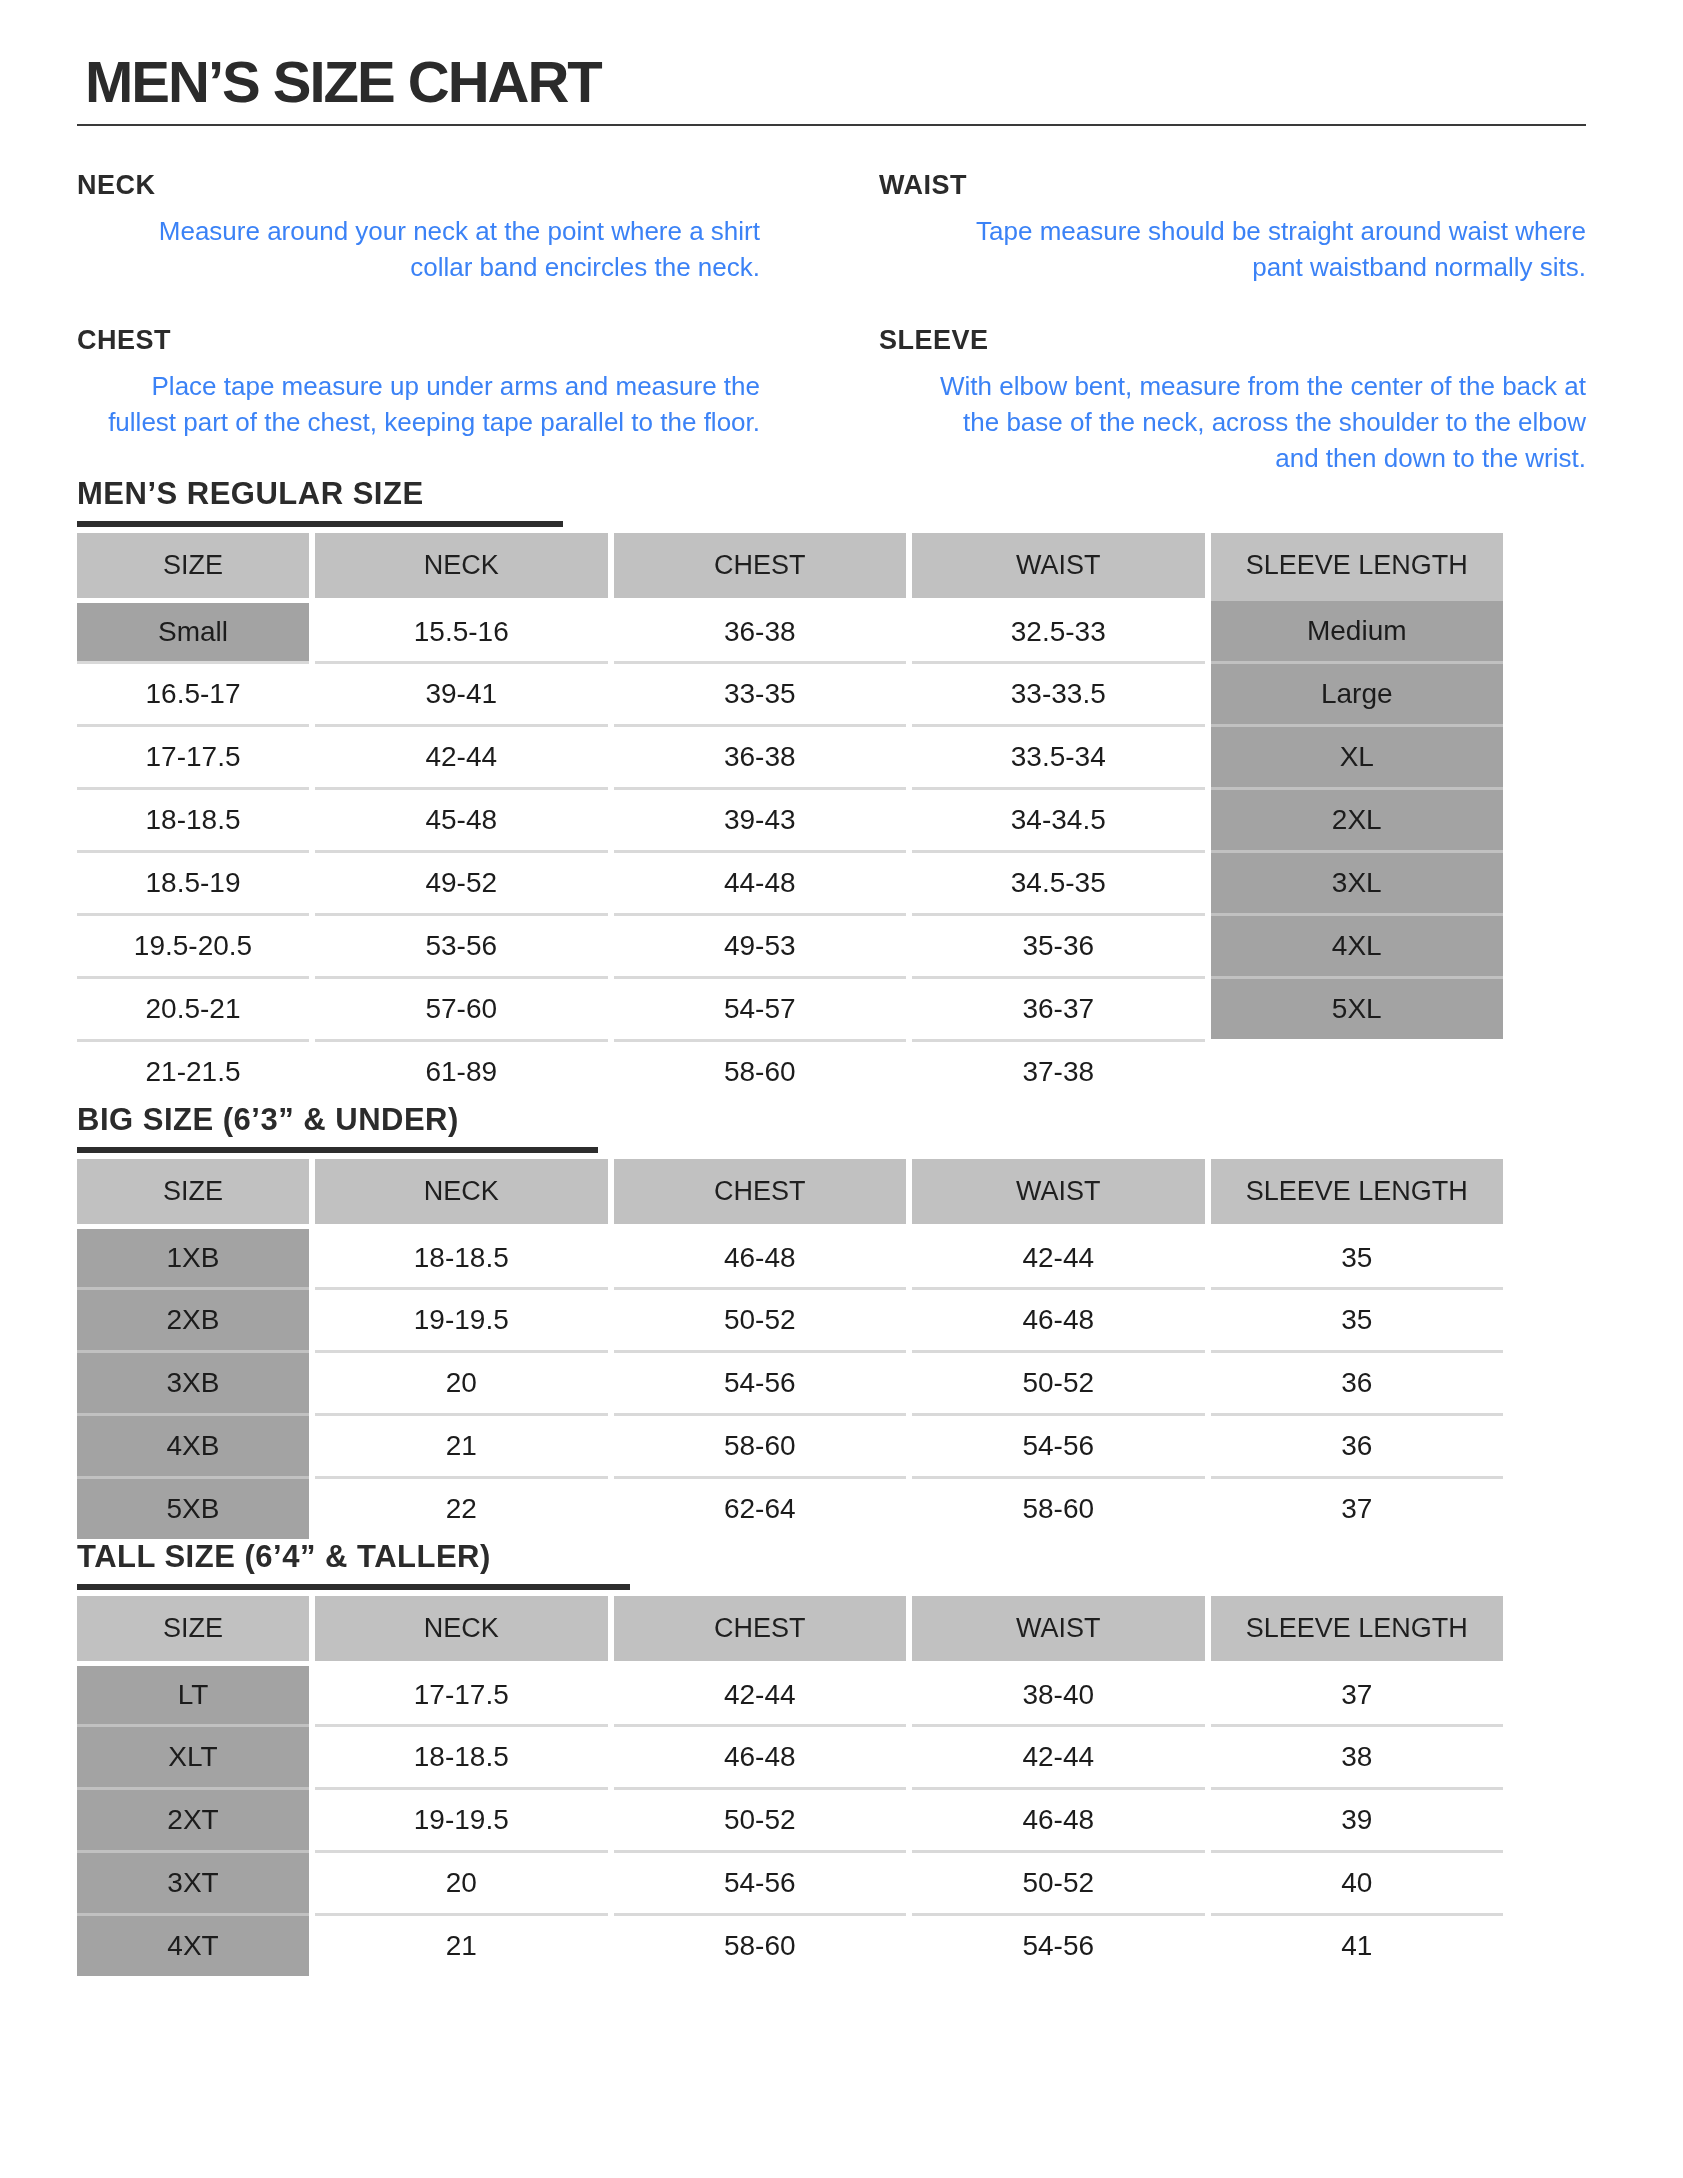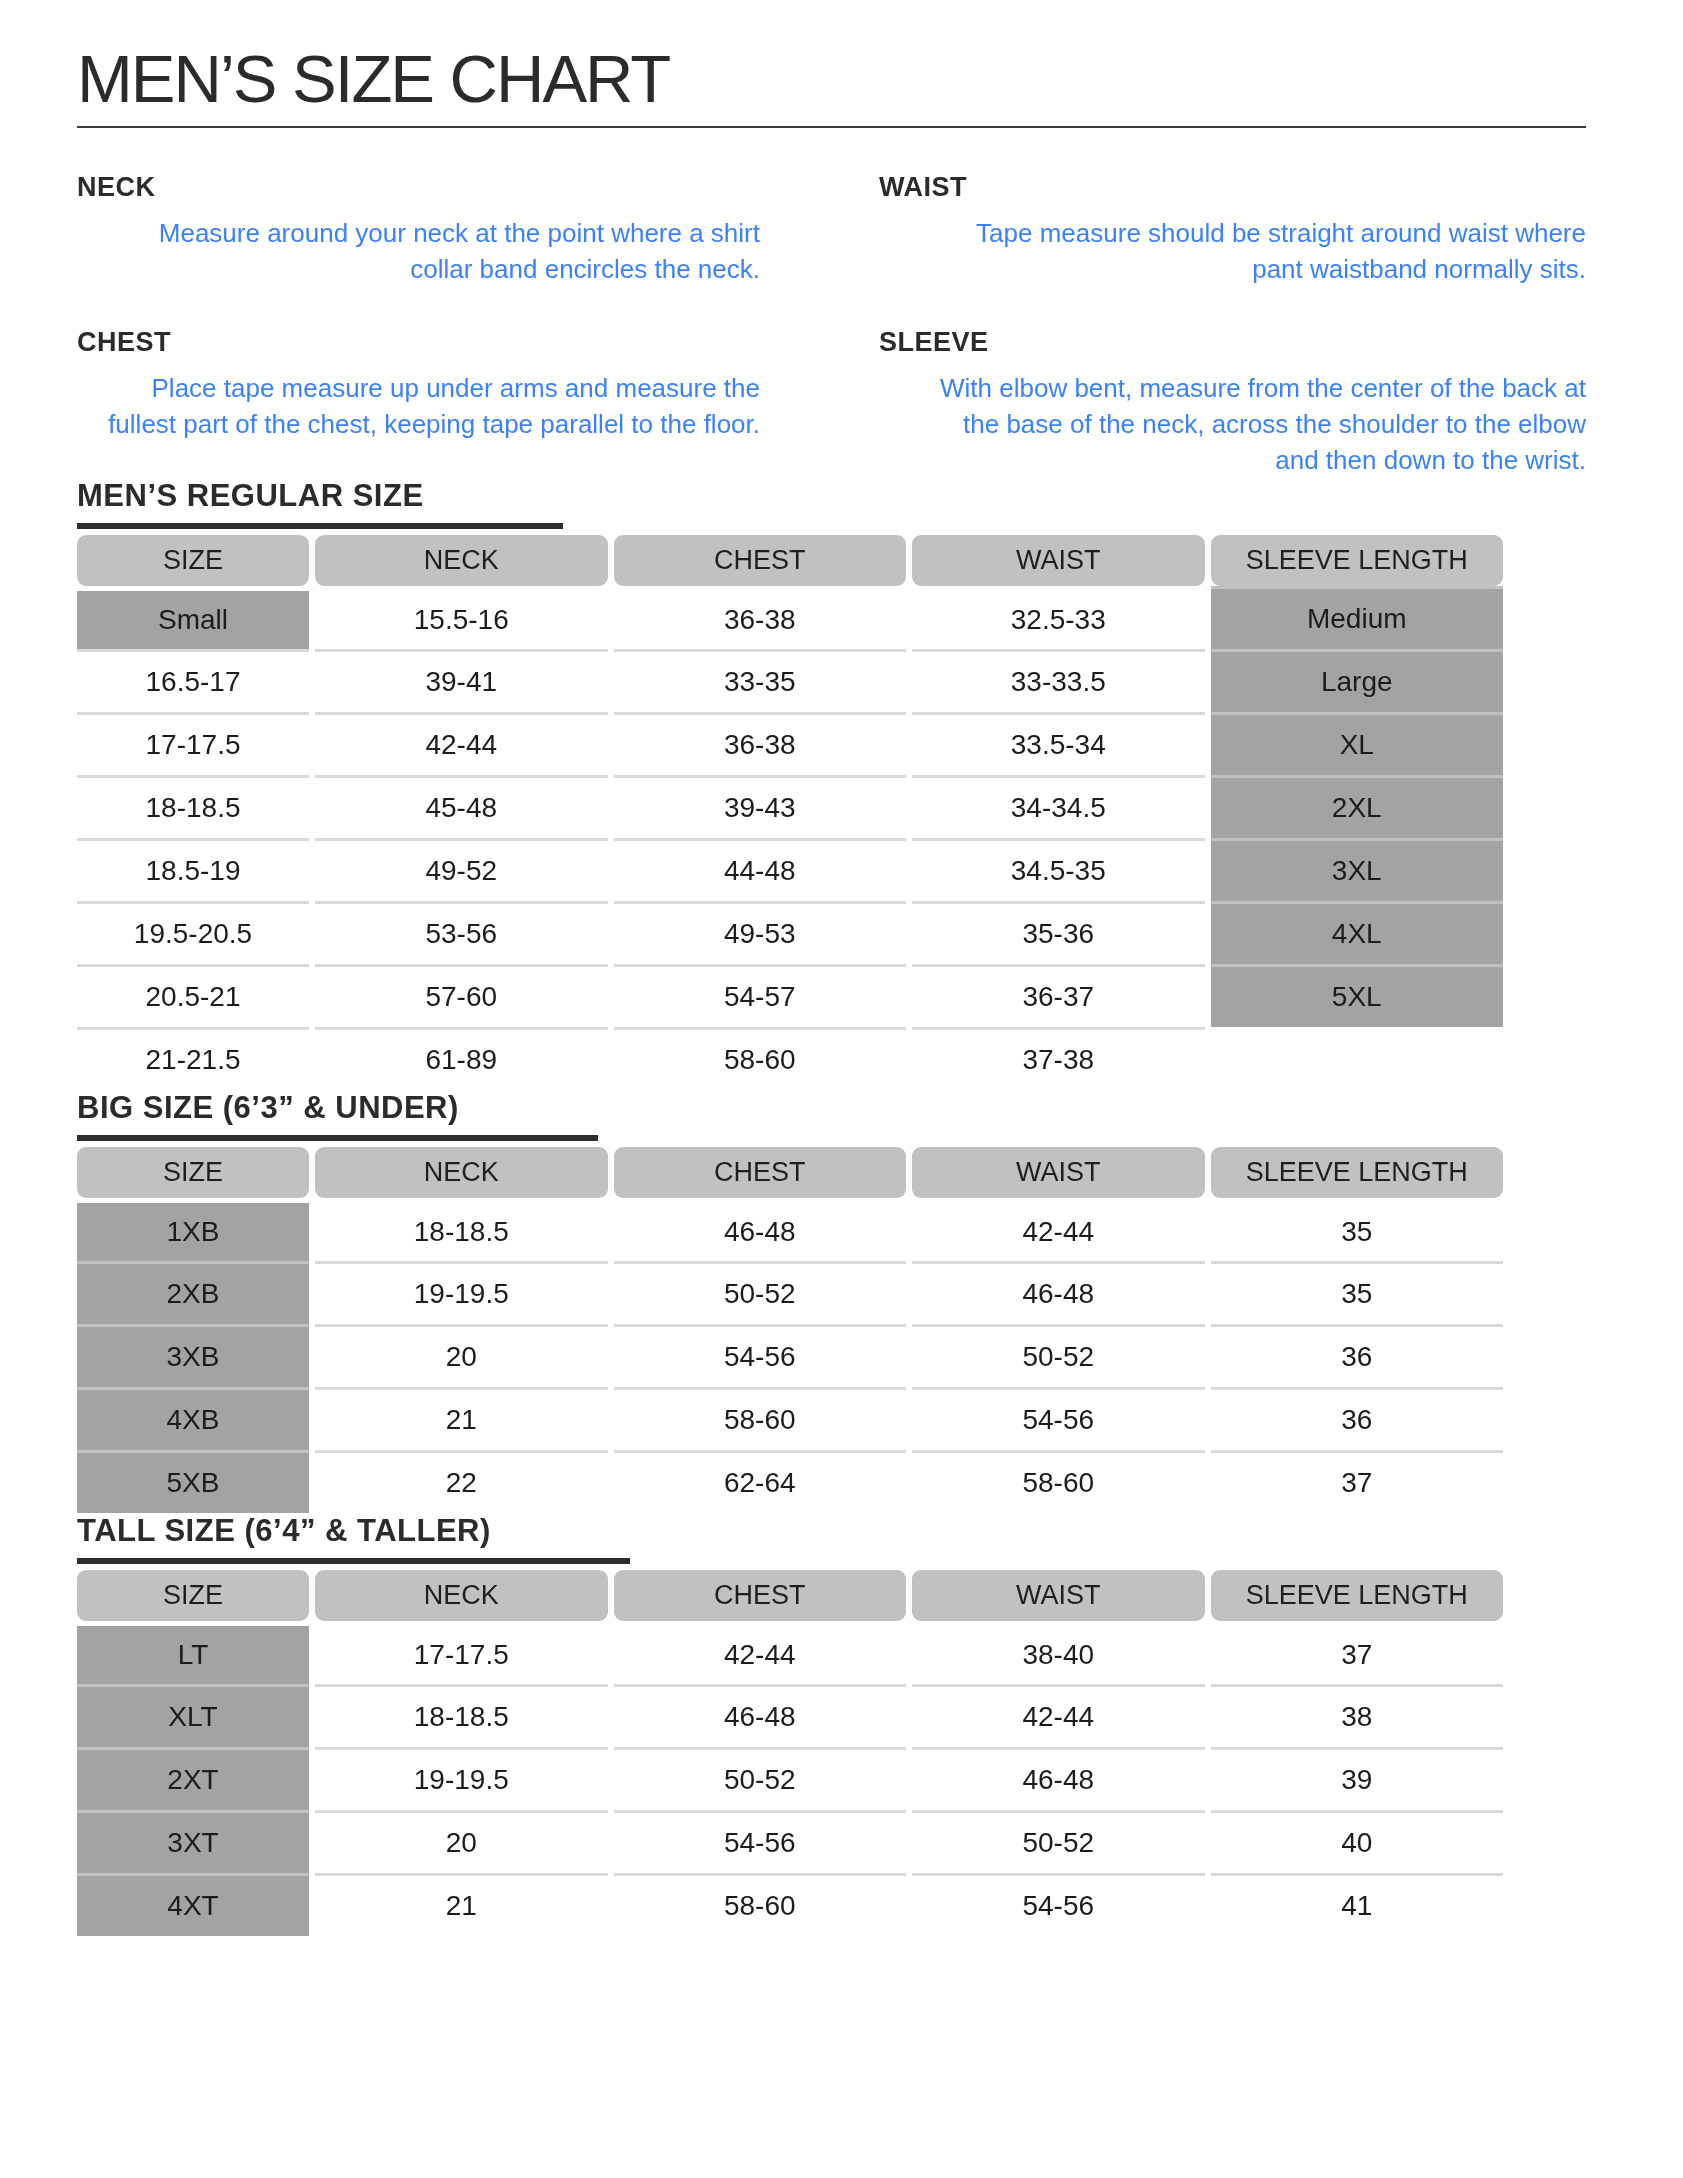--- a/index.html
+++ b/index.html
@@ -7,25 +7,25 @@
     width: 1683px; height: 2178px;
     font-family: "Liberation Sans", sans-serif;
     color: #303030;
     position: relative;
     overflow: hidden;
   }
   .content { padding: 42px 0 0 77px; width: 1509px; }
 
   
   .page-title {
-    font-size: 67px;
-    font-weight: normal;
+    font-size: 58px;
+    font-weight: bold;
     letter-spacing: -2px;
     color: #2b2b2b;
-    margin: 0;
+    margin: 8px;
     line-height: 1.1;
   }
   .title-rule {
     width: 1509px; height: 2px;
     background: #3a3a3a;
     margin-top: 10px;
   }
 
   
   .measurements {
@@ -71,24 +71,23 @@
     background: #ffffff;
   }
   .cell {
     display: flex;
     align-items: center;
     justify-content: center;
     box-sizing: border-box;
   }
   .header-cell {
     background: #c1c1c1;
-    height: 51px;
+    height: 65px;
     font-size: 27px;
     color: #1f1f1f;
-    border-radius: 9px;
   }
   .data-cell {
     background: #ffffff;
     height: 63px;
     font-size: 28px;
     color: #1c1c1c;
     border-top: 3px solid #d9d9d9;
   }
   .size-cell {
     background: #a3a3a3;

